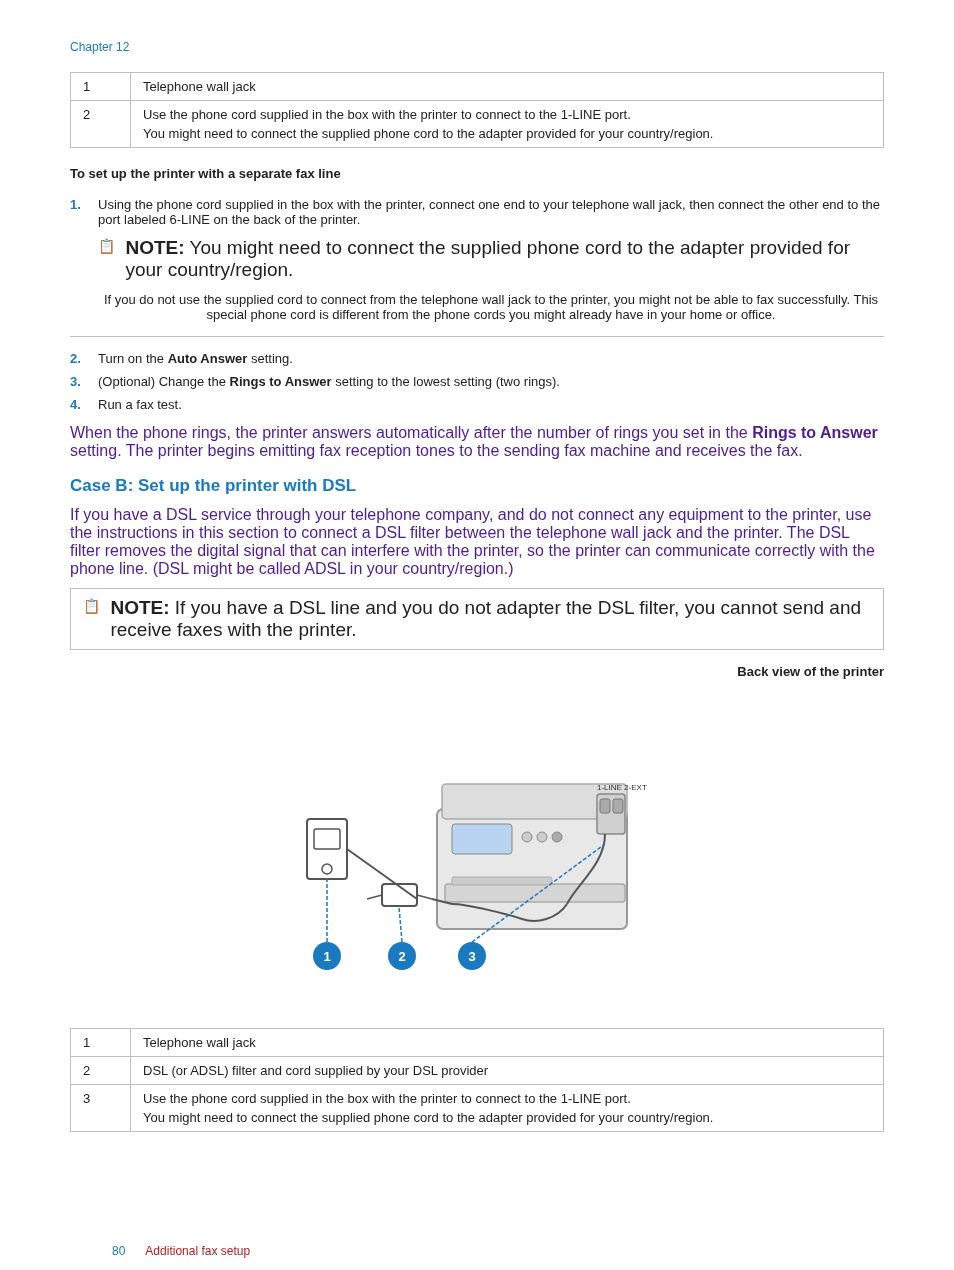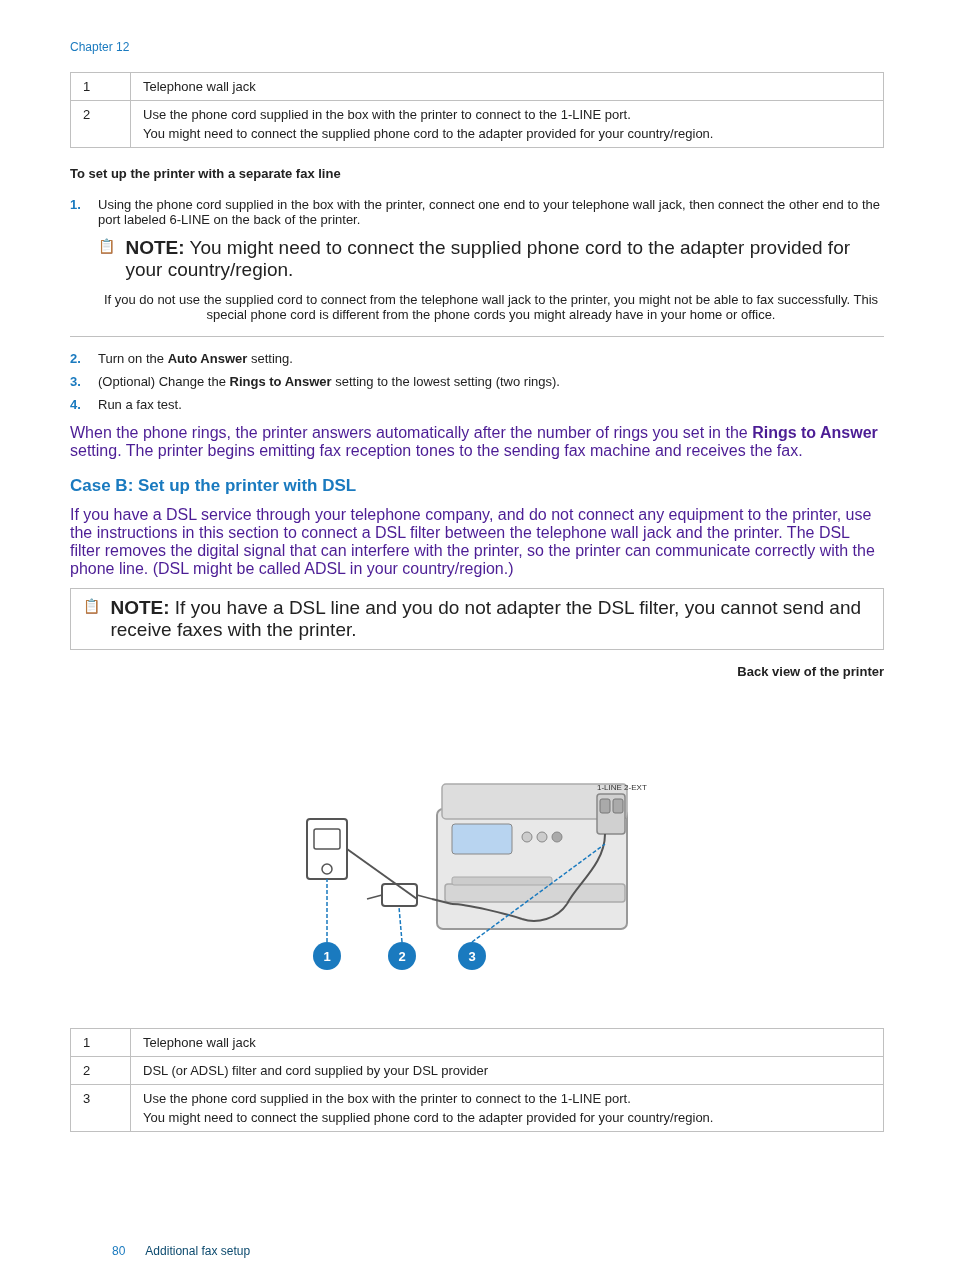--- a/index.html
+++ b/index.html
@@ -112,21 +112,21 @@
       font-size: 12px;
       color: #1a7abf;
       margin-left: 42px;
     }
     .footer-page-num {
       color: #1a7abf;
       font-size: 12px;
       margin-right: 4px;
     }
     .footer-section {
-      color: #0c4a6e;
+      color: #b91c1c;
       font-size: 12px;
     }
     
     .printer-svg-container {
       position: relative;
       width: 380px;
       margin: 0 auto;
     }
   </style>
 </head>

